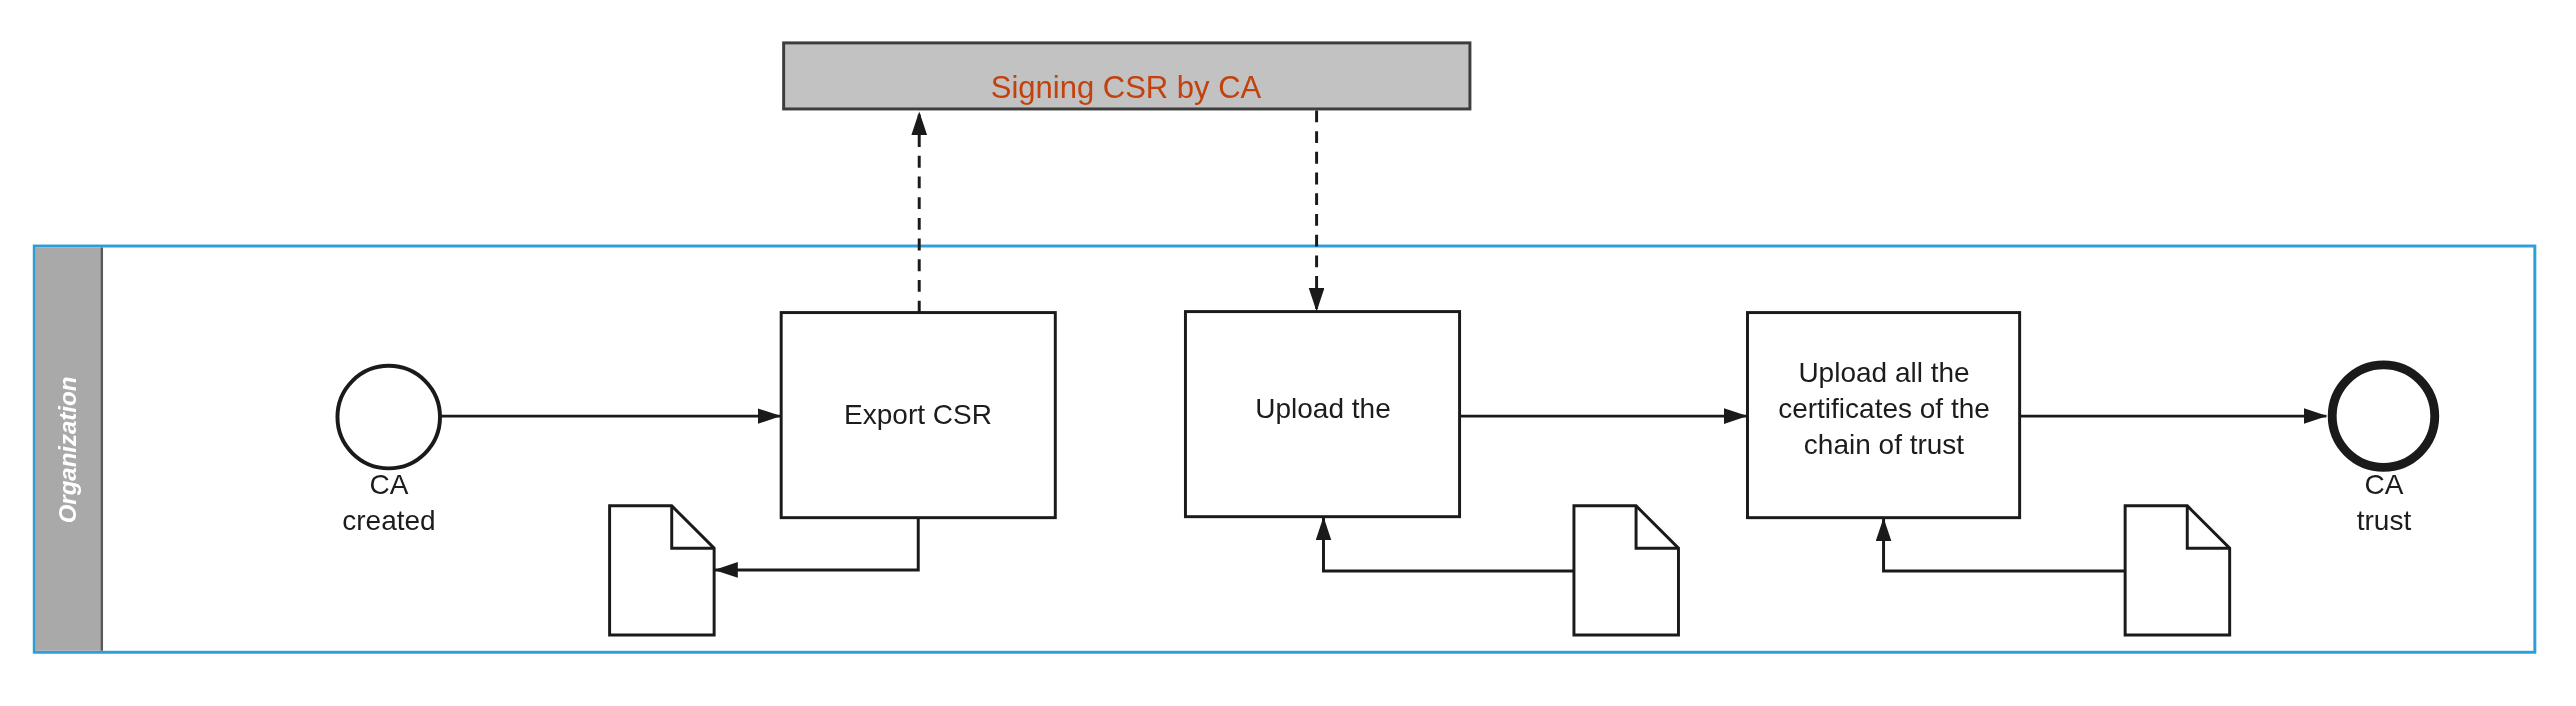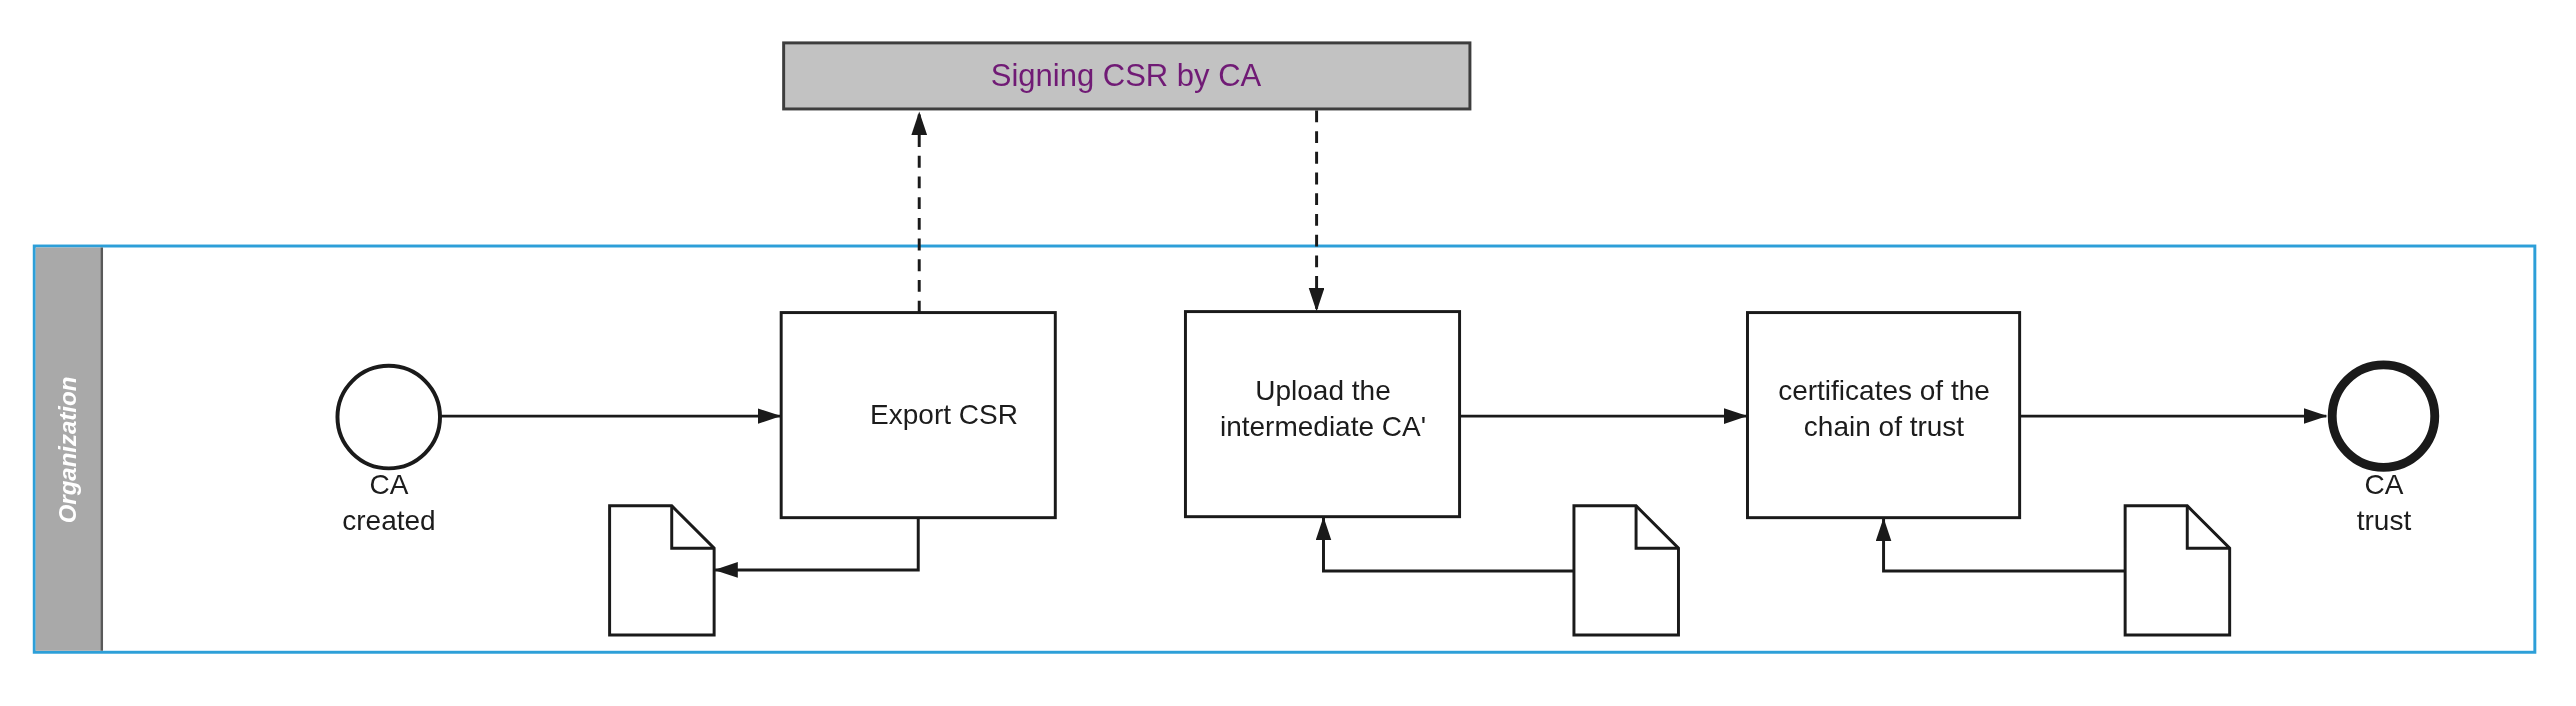--- a/index.html
+++ b/index.html
@@ -15,21 +15,21 @@
   .label {
     position: absolute;
     transform: translate(-50%, -50%);
     font-size: 28px;
     line-height: 36px;
     color: #1c1c1c;
     text-align: center;
     white-space: nowrap;
   }
   .label div { display: block; }
-  .title-label { font-size: 31px; color: #701a75; }
+  .title-label { font-size: 31px; color: #c2410c; margin-top: 12px; }
   .lane-label {
     position: absolute;
     transform: translate(-50%, -50%) rotate(-90deg);
     font-size: 24px;
     font-weight: bold;
     font-style: italic;
     color: #ffffff;
     white-space: nowrap;
   }
 </style>
@@ -79,30 +79,30 @@
     <g>
       <path d="M 2155,513 h 63 l 43,43 v 88 h -106 z" fill="#ffffff" stroke="#1a1a1a" stroke-width="3"></path>
       <path d="M 2218,513 v 43 h 43" fill="none" stroke="#1a1a1a" stroke-width="3"></path>
     </g>
   </svg>
 
   <div class="label title-label" style="left:1126px; top:76px;">Signing CSR by CA</div>
 
   <div class="lane-label" style="left:68px; top:450px;">Organization</div>
 
-  <div class="label" style="left:944px; top:415px;">
+  <div class="label" style="left:918px; top:415px;">
     <div>Export CSR</div>
   </div>
 
   <div class="label" style="left:1323px; top:409px;">
     <div>Upload the</div>
-    <div>intermediate CA'</div>
   </div>
 
   <div class="label" style="left:1884px; top:409px;">
+    <div>Upload all the</div>
     <div>certificates of the</div>
     <div>chain of trust</div>
   </div>
 
   <div class="label" style="left:389px; top:503px;">
     <div>CA</div>
     <div>created</div>
   </div>
 
   <div class="label" style="left:2384px; top:503px;">

